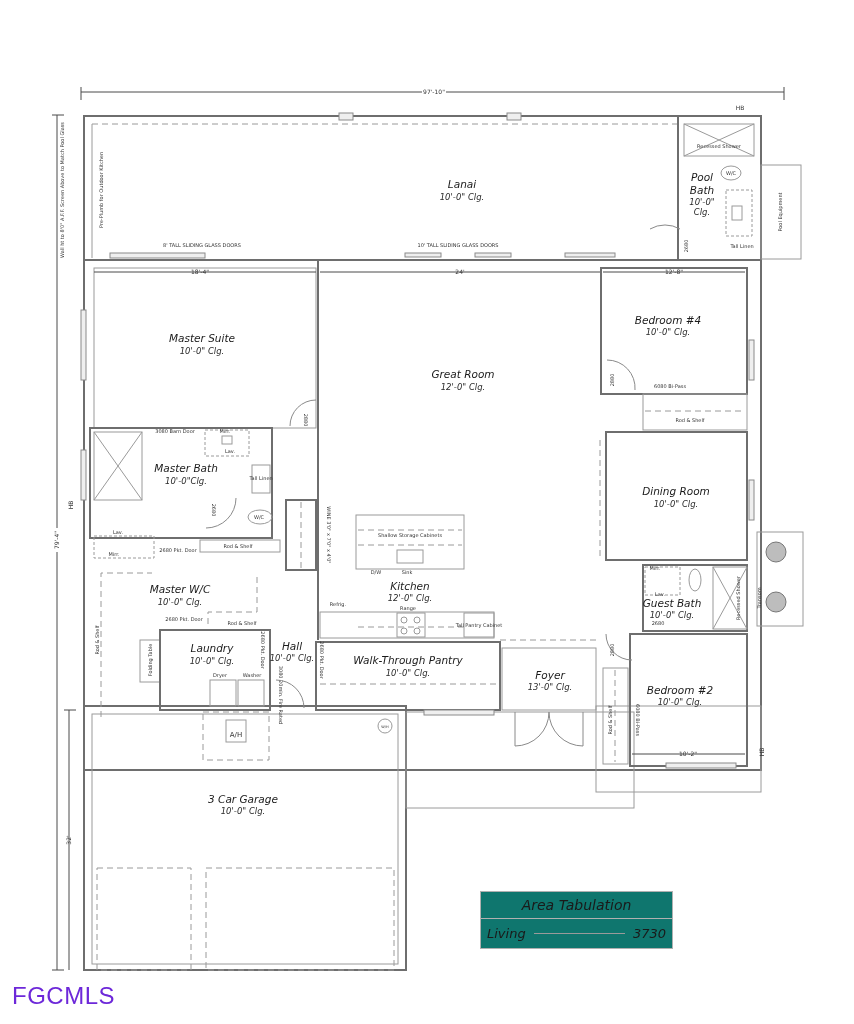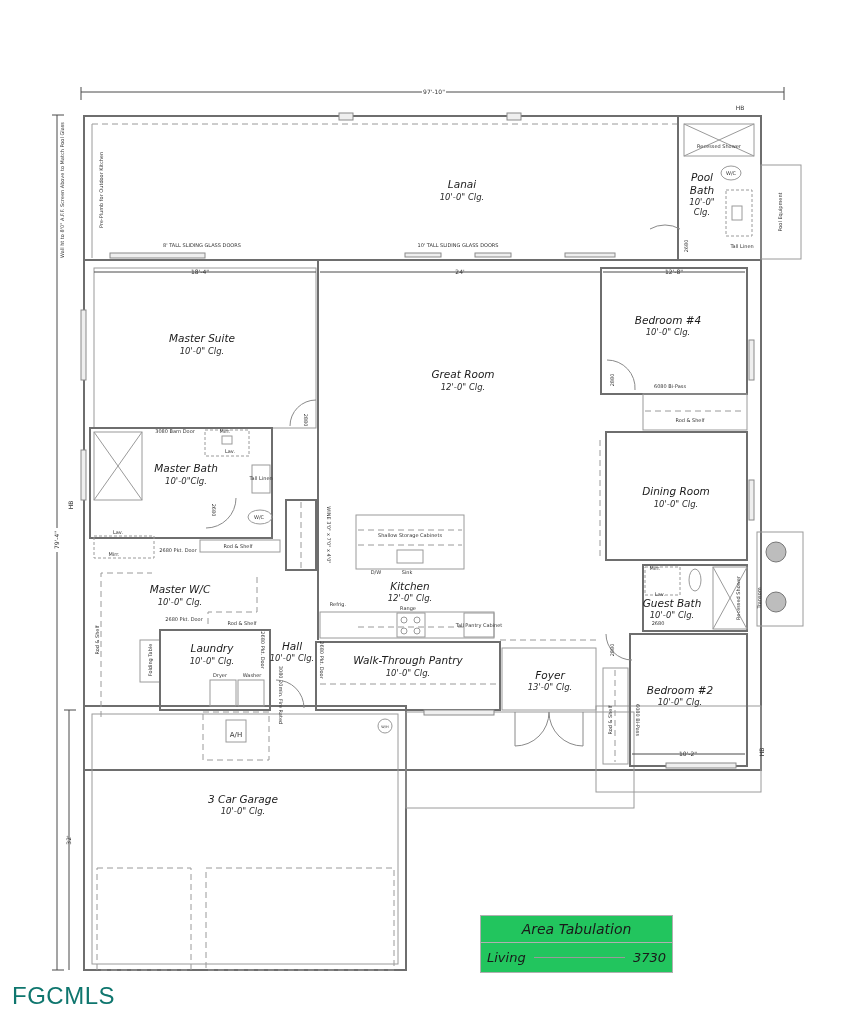--- a/index.html
+++ b/index.html
@@ -8,25 +8,25 @@
   .wall { fill: none; stroke: #6e6e6e; stroke-width: 2; }
   .wall-thin { fill: none; stroke: #9a9a9a; stroke-width: 1; }
   .dash { fill: none; stroke: #9a9a9a; stroke-width: 1; stroke-dasharray: 6 4; }
   .dim { fill: none; stroke: #4a4a4a; stroke-width: 1; }
   .glass { fill: #efefef; stroke: #8a8a8a; stroke-width: 1; }
   .door-arc { fill: none; stroke: #8a8a8a; stroke-width: 1; }
   .room-name { font-family: "DejaVu Sans", sans-serif; font-size: 10.5px; fill: #1a1a1a; text-anchor: middle; font-style: italic; }
   .room-ceil { font-family: "DejaVu Sans", sans-serif; font-size: 8.5px; fill: #2a2a2a; text-anchor: middle; font-style: italic; }
   .note { font-family: "DejaVu Sans", sans-serif; font-size: 5px; fill: #333; text-anchor: middle; }
   .dim-text { font-family: "DejaVu Sans", sans-serif; font-size: 6px; fill: #333; text-anchor: middle; }
-  .area-box { position: absolute; left: 480px; top: 915px; width: 191px; height: 56px; border: 1px solid #b0b0b0; background: #22c55e; }
+  .area-box { position: absolute; left: 480px; top: 891px; width: 191px; height: 56px; border: 1px solid #b0b0b0; background: #0f766e; }
   .area-title { height: 26px; line-height: 26px; text-align: center; font-family: "DejaVu Sans", sans-serif; font-style: italic; font-size: 14px; color: #1a1a1a; border-bottom: 1px solid #b0b0b0; }
   .area-row { display: flex; align-items: center; padding: 0 6px; height: 29px; font-family: "DejaVu Sans", sans-serif; font-style: italic; font-size: 13px; color: #1a1a1a; }
   .area-line { flex: 1; height: 1px; background: #9a9a9a; margin: 0 8px; }
-  .watermark { position: absolute; left: 12px; top: 982px; font-family: "Liberation Sans", sans-serif; font-size: 24px; color: #0f766e; letter-spacing: 0.5px; }
+  .watermark { position: absolute; left: 12px; top: 982px; font-family: "Liberation Sans", sans-serif; font-size: 24px; color: #6d28d9; letter-spacing: 0.5px; }
 </style>
 </head>
 <body>
 
 <svg id="plan" viewBox="0 0 854 1024" xmlns="http://www.w3.org/2000/svg">
 
   <g>
     <line class="dim" x1="81" y1="92" x2="784" y2="92"></line>
     <line class="dim" x1="81" y1="87" x2="81" y2="100"></line>
     <line class="dim" x1="784" y1="87" x2="784" y2="100"></line>

